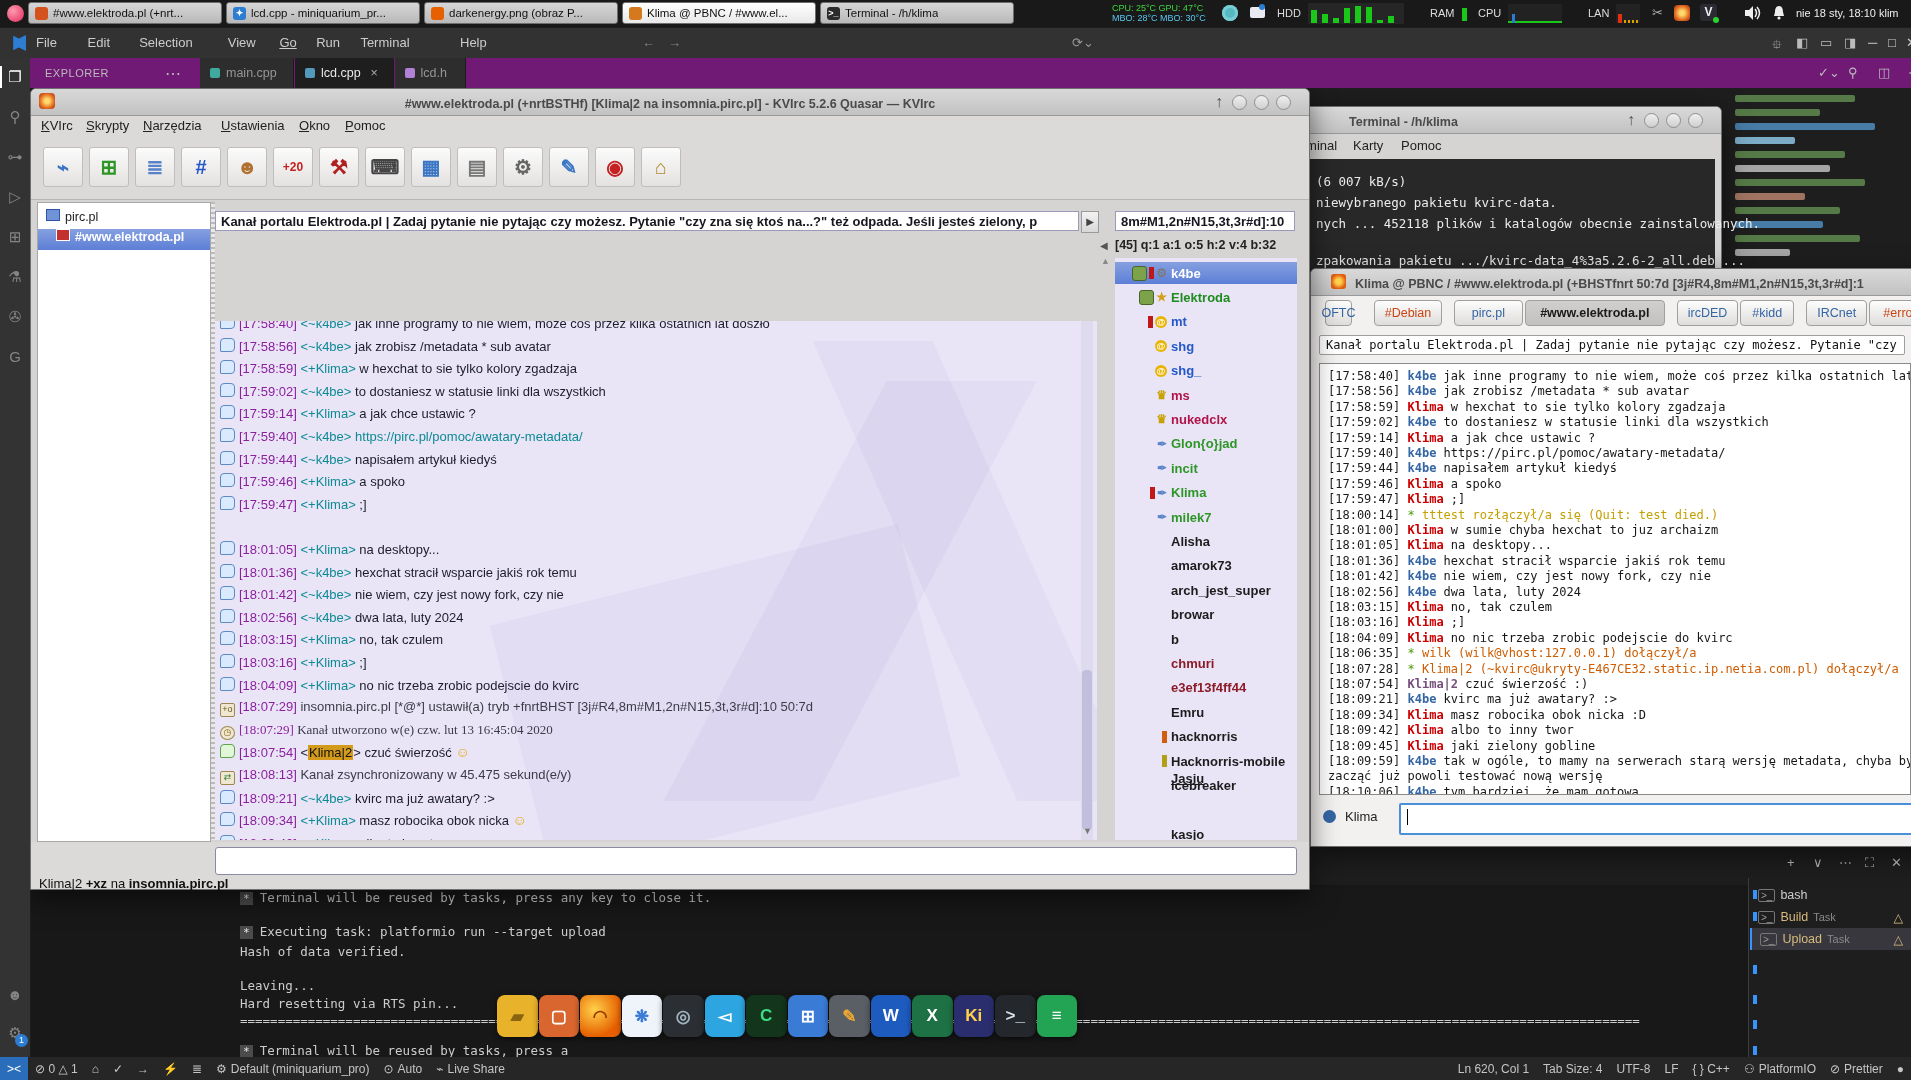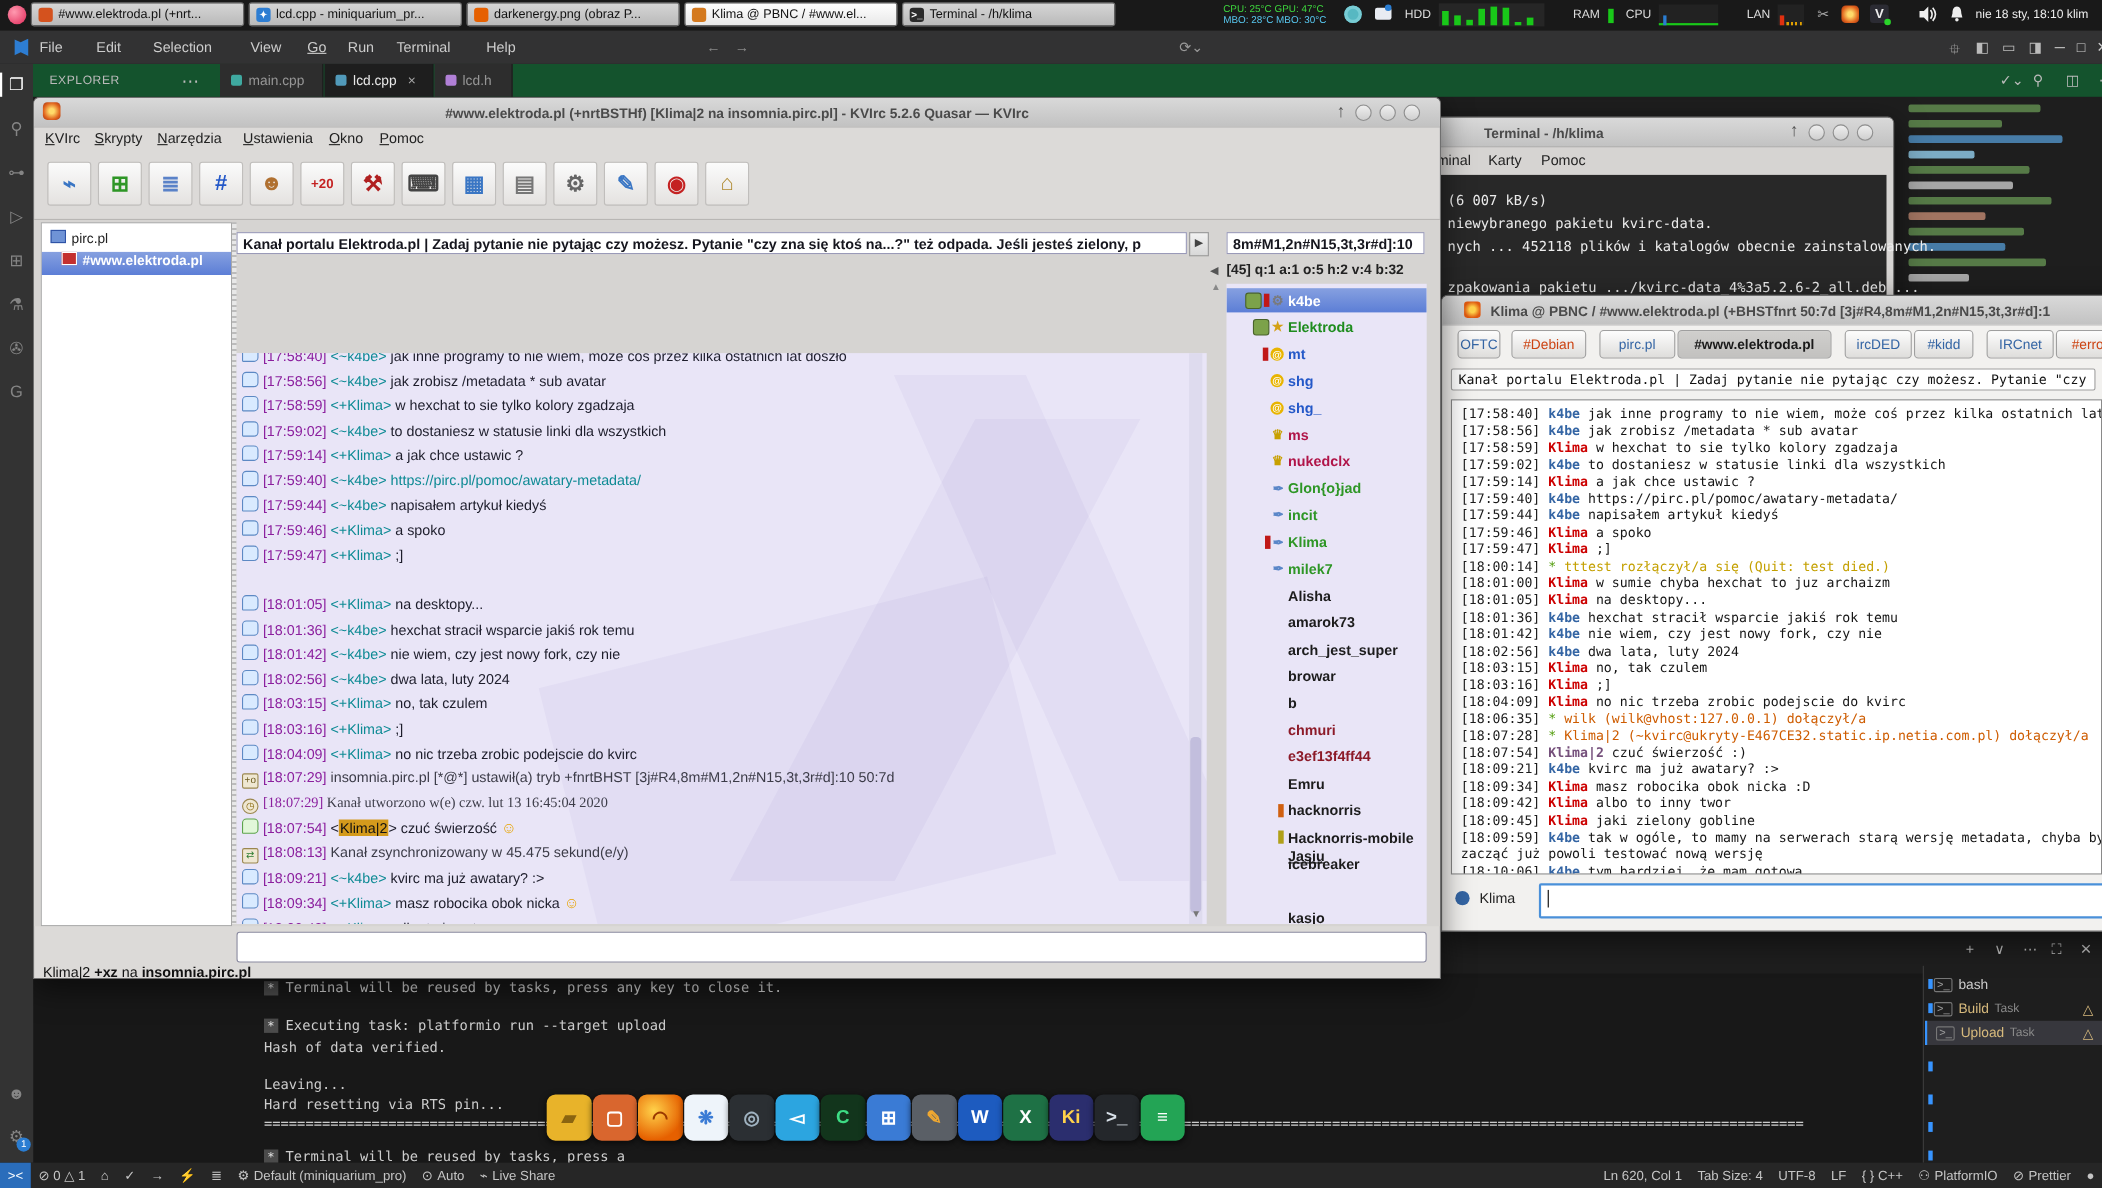--- a/index.html
+++ b/index.html
@@ -17,21 +17,21 @@
          font-size:9px;color:#fff;font-weight:bold}
   .tb-label{overflow:hidden;white-space:nowrap}
   .sens{font-size:9px;line-height:10px;white-space:nowrap}
   .meter-label{color:#ddd;font-size:11px;top:7px}
   .tray-glyph{color:#ddd;font-size:13px;top:5px}
   
   .vs-titlebar{left:0;top:28px;width:1911px;height:30px;background:#323233;z-index:40}
   .vs-menu{color:#cccccc;font-size:13px;top:7px}
   .vs-search{left:735px;top:32px;width:330px;height:22px;background:#252526;border:1px solid #4a4a4a;border-radius:5px;
              color:#bbb;font-size:12px;display:flex;align-items:center;justify-content:center;gap:6px}
-  .vs-tabsrow{left:30px;top:58px;width:1881px;height:30px;background:#14532d;z-index:36}
+  .vs-tabsrow{left:30px;top:58px;width:1881px;height:30px;background:#701a75;z-index:36}
   .vs-tab{top:0;height:30px;display:flex;align-items:center;gap:6px;padding:0 10px;box-sizing:border-box;
           font-size:12.5px;color:#969696;background:#2d2d2d;border-right:1px solid #1b1b1b}
   .vs-tab.active{background:#1e1e1e;color:#e8e8e8}
   .fic{width:10px;height:10px;border-radius:2px}
   .activitybar{left:0;top:58px;width:30px;height:999px;background:#333333;z-index:35}
   .act-ic{left:0;width:30px;text-align:center;color:#858585;font-size:15px}
   .statusbar{left:0;top:1057px;width:1911px;height:23px;background:#262626;z-index:65;font-size:12px;color:#c5c5c5;
              display:flex;align-items:center}
   .sb-item{display:flex;align-items:center;gap:4px;padding:0 7px;white-space:nowrap}
   
@@ -96,21 +96,21 @@
     </div>
     <div class="abs vs-titlebar">
       <div class="abs" style="left: 10px; top: 7px; width: 16px; height: 16px; background: rgb(45, 125, 210); clip-path: polygon(100% 0px, 100% 100%, 55% 78%, 20% 95%, 20% 5%, 55% 22%);"></div>
       <div class="abs vs-menu" style="left: 36px;">File</div>
       <div class="abs vs-menu" style="left: 87.6px;">Edit</div>
       <div class="abs vs-menu" style="left: 139.2px;">Selection</div>
       <div class="abs vs-menu" style="left: 227.8px;">View</div>
       <div class="abs vs-menu" style="left: 279.4px; text-decoration: underline;">Go</div>
       <div class="abs vs-menu" style="left: 316.2px;">Run</div>
       <div class="abs vs-menu" style="left: 360.4px;">Terminal</div>
-      <div class="abs vs-menu" style="left: 442px; text-align: center;">Help</div>
+      <div class="abs vs-menu" style="left: 460px; text-align: center;">Help</div>
       <div class="abs vs-menu" style="left: 642px; color: rgb(136, 136, 136);">←</div>
       <div class="abs vs-menu" style="left: 668px; color: rgb(136, 136, 136);">→</div>
       <div class="abs vs-menu" style="left: 1072px; color: rgb(153, 153, 153);">⟳⌄</div>
       <div class="abs vs-menu" style="left: 1772px; color: rgb(187, 187, 187);">⯐</div>
       <div class="abs vs-menu" style="left: 1796px; color: rgb(187, 187, 187);">◧</div>
       <div class="abs vs-menu" style="left: 1820px; color: rgb(187, 187, 187);">▭</div>
       <div class="abs vs-menu" style="left: 1844px; color: rgb(187, 187, 187);">◨</div>
       <div class="abs vs-menu" style="left: 1868px; color: rgb(204, 204, 204);">─</div>
       <div class="abs vs-menu" style="left: 1888px; color: rgb(204, 204, 204);">□</div>
       <div class="abs vs-menu" style="left: 1906px; color: rgb(204, 204, 204);">✕</div>
@@ -234,21 +234,21 @@
         <div class="abs tline mono" style="left: 224px; top: 36px;">niewybranego pakietu kvirc-data.</div>
         <div class="abs tline mono" style="left: 224px; top: 57px;">nych ... 452118 plików i katalogów obecnie zainstalowanych.</div>
         <div class="abs tline mono" style="left: 224px; top: 94px;">zpakowania pakietu .../kvirc-data_4%3a5.2.6-2_all.deb ...</div>
       </div>
     </div>
     <div class="abs hx gwin">
       <div class="abs gtitle abs" style="left: 0px; top: 0px; width: 100%;">
         <div class="abs" style="left: 20px; top: 5px; width: 15px; height: 15px; background: radial-gradient(rgb(255, 210, 74) 25%, rgb(224, 90, 16) 70%); border-radius: 3px;"></div>
         <div class="abs" style="left: 44px; top: 5px;"><span class="t">Klima @ PBNC / #www.elektroda.pl (+BHSTfnrt 50:7d [3j#R4,8m#M1,2n#N15,3t,3r#d]:1</span></div>
       </div>
-      <div class="abs hxtab" style="left: 14px; top: 31px; width: 39px; color: rgb(52, 101, 164); font-weight: normal;">OFTC</div>
+      <div class="abs hxtab" style="left: 14px; top: 31px; width: 27px; color: rgb(52, 101, 164); font-weight: normal;">OFTC</div>
       <div class="abs hxtab" style="left: 62.8px; top: 31px; width: 68.4px; color: rgb(204, 68, 19); font-weight: normal;">#Debian</div>
       <div class="abs hxtab" style="left: 143.2px; top: 31px; width: 68.4px; color: rgb(52, 101, 164); font-weight: normal;">pirc.pl</div>
       <div class="abs hxtab" style="left: 213.6px; top: 31px; width: 140.4px; color: rgb(26, 26, 26); font-weight: bold; background: linear-gradient(rgb(208, 207, 205), rgb(194, 193, 191));">#www.elektroda.pl</div>
       <div class="abs hxtab" style="left: 366px; top: 31px; width: 61.2px; color: rgb(52, 101, 164); font-weight: normal;">ircDED</div>
       <div class="abs hxtab" style="left: 429.2px; top: 31px; width: 54px; color: rgb(52, 101, 164); font-weight: normal;">#kidd</div>
       <div class="abs hxtab" style="left: 495.2px; top: 31px; width: 61.2px; color: rgb(52, 101, 164); font-weight: normal;">IRCnet</div>
       <div class="abs hxtab" style="left: 558.4px; top: 31px; width: 61.2px; color: rgb(204, 68, 19); font-weight: normal;">#error</div>
       <div class="abs mono nowrap" style="left: 8px; top: 66px; width: 586px; height: 20px; background: rgb(255, 255, 255); border: 1px solid rgb(159, 159, 159); border-radius: 2px; font-size: 12px; color: rgb(17, 17, 17); padding: 2px 6px; box-sizing: border-box;">Kanał portalu Elektroda.pl | Zadaj pytanie nie pytając czy możesz. Pytanie "czy zn</div>
       <div class="abs" style="left: 8px; top: 94px; width: 590px; height: 430px; background: rgb(255, 255, 255); border: 1px solid rgb(138, 138, 138); overflow: hidden;">
         <div class="abs hxline mono" style="left: 8px; top: 5px;"><span style="color:#1b1b1b">[17:58:40] </span><span style="color:#3465a4;font-weight:bold">k4be</span> jak inne programy to nie wiem, może coś przez kilka ostatnich lat doszło</div>

